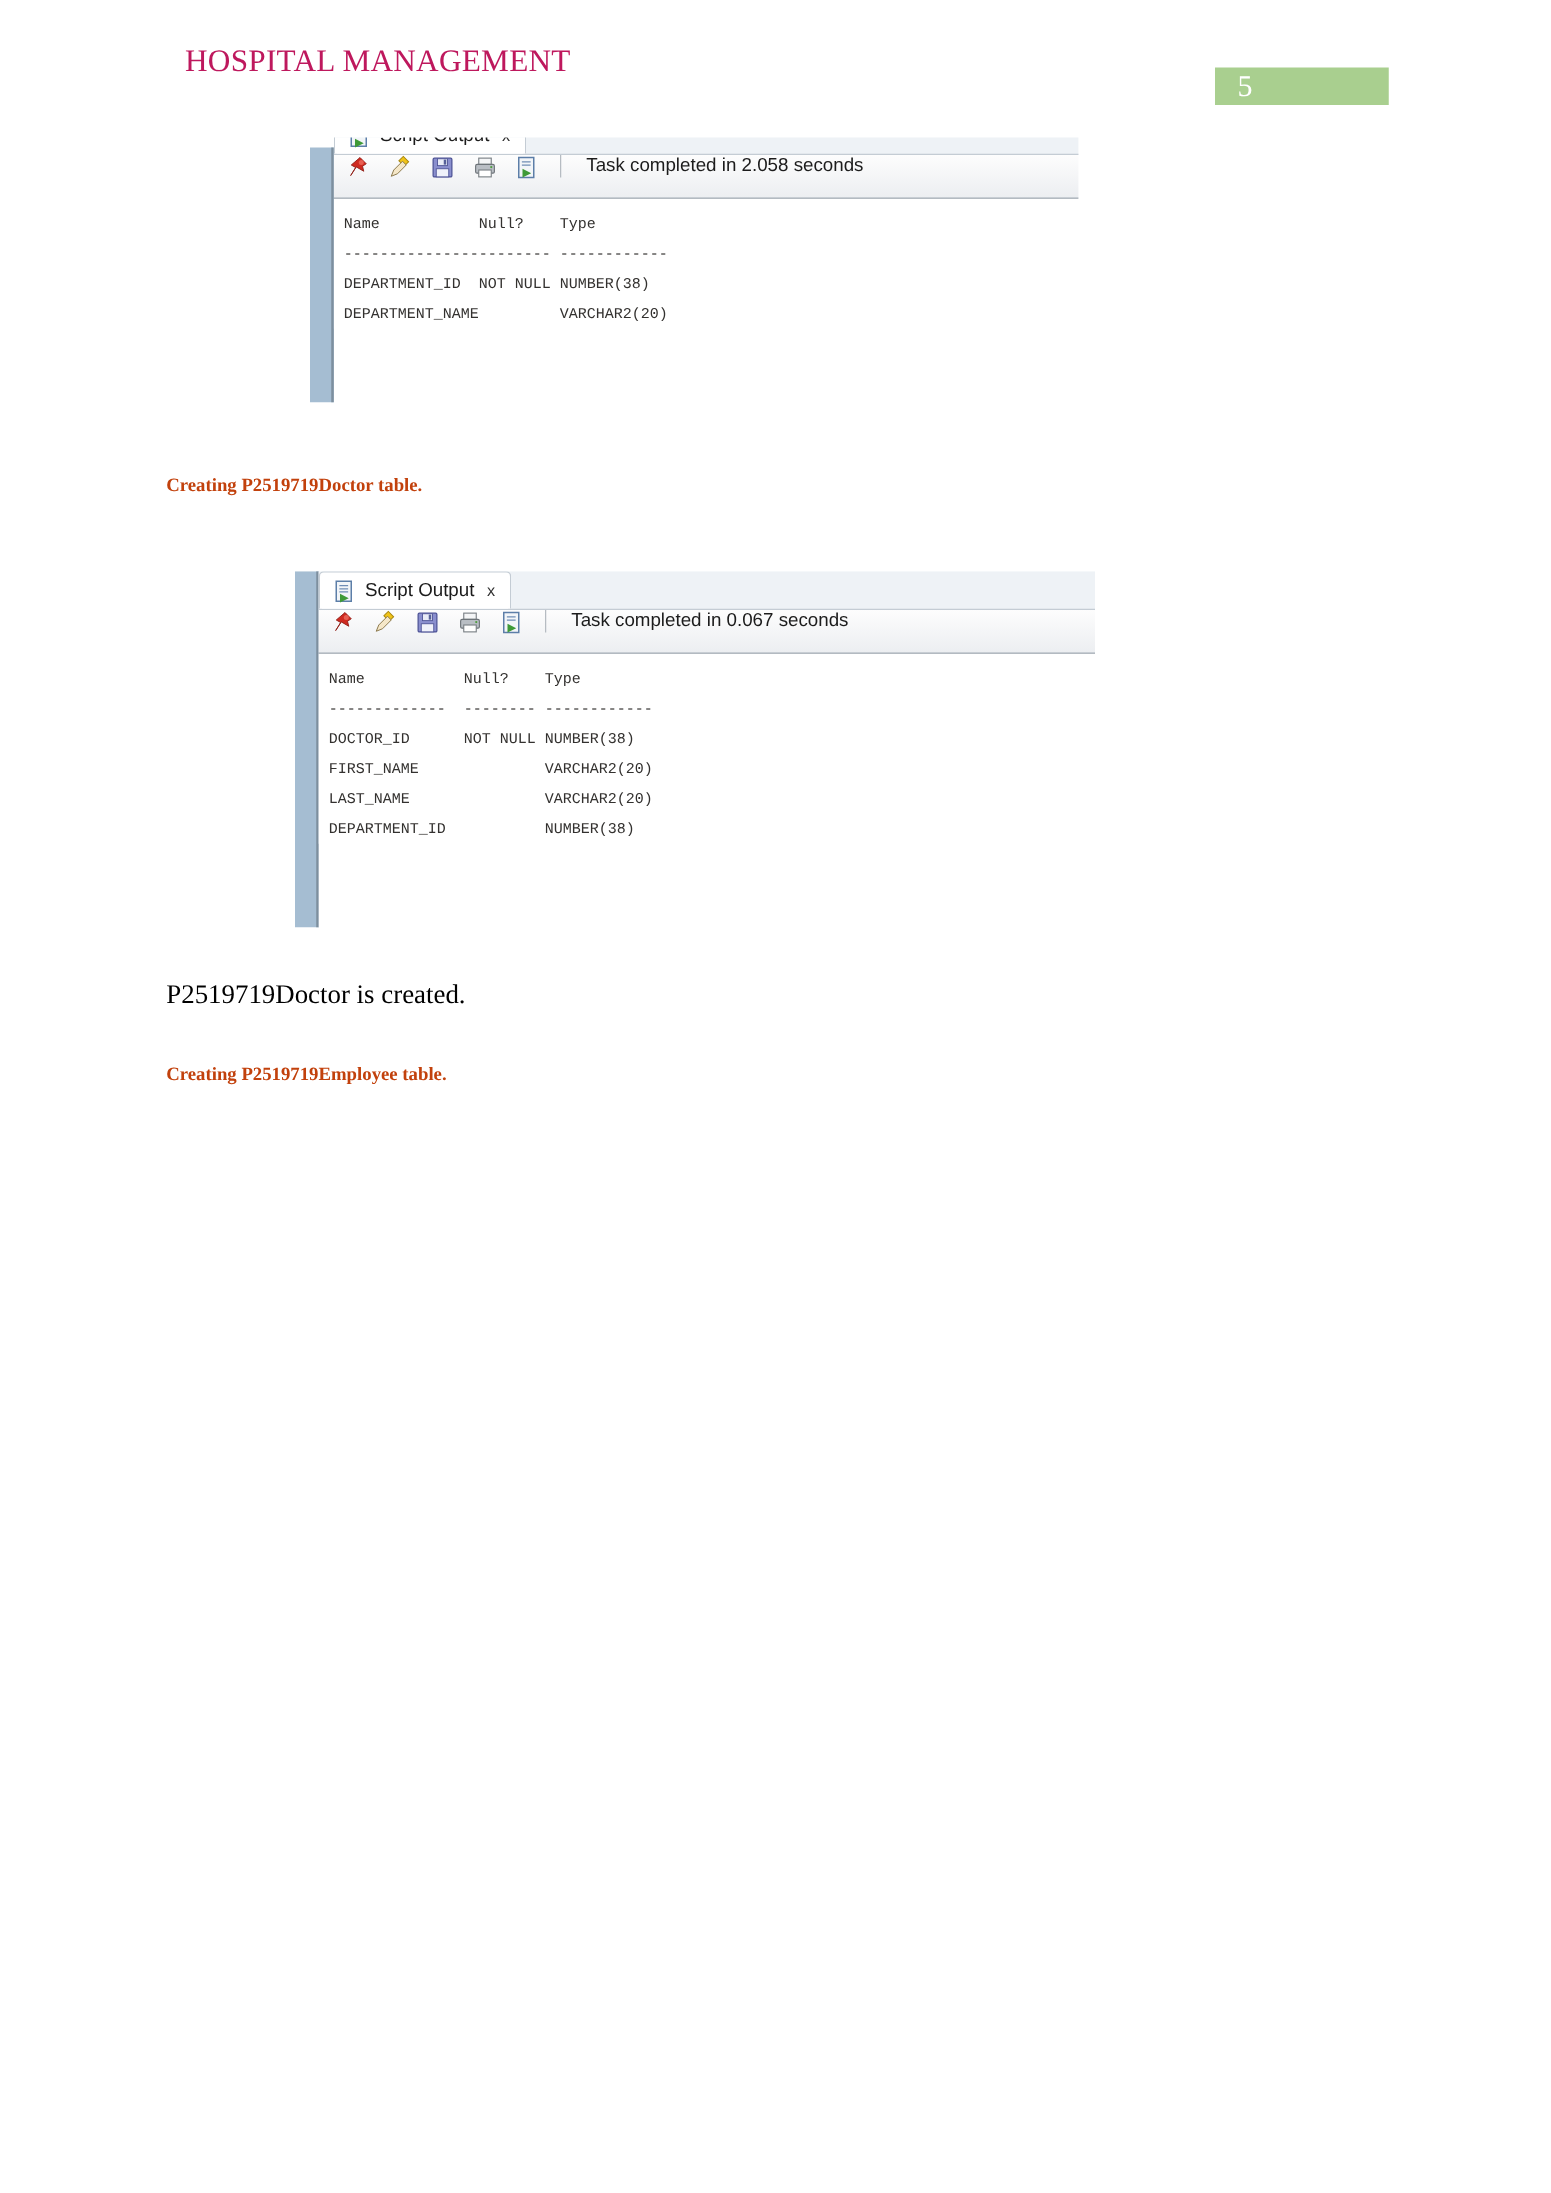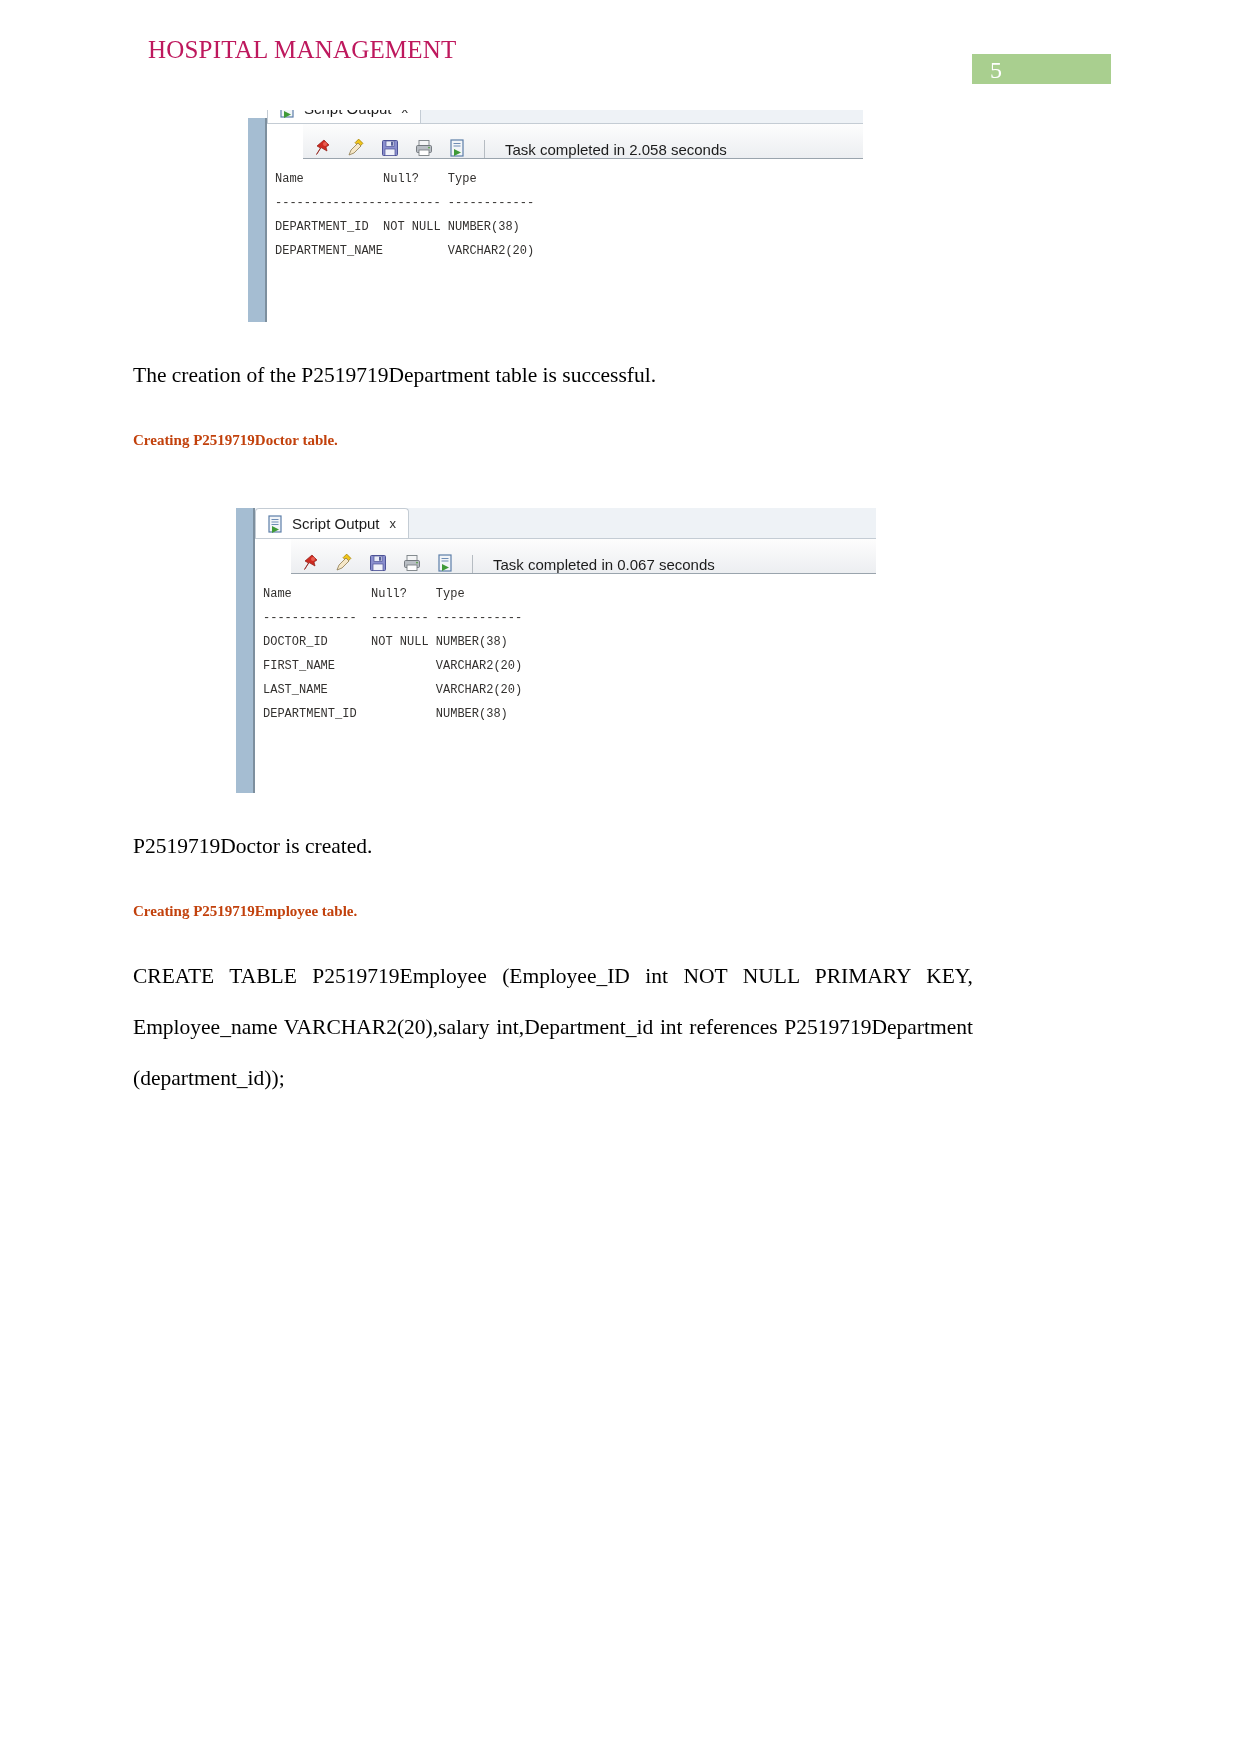--- a/index.html
+++ b/index.html
@@ -135,24 +135,23 @@
     margin-left: 4px;
   }
 
   
   .toolbar {
     position: relative;
     height: 34px;
     background: linear-gradient(#fdfdfd, #eceef1);
     border-bottom: 1px solid #9aa4ad;
     display: flex;
-    align-items: flex-end;
+    align-items: flex-start;
     padding-left: 9px;
     gap: 14px;
-    margin-left: 36px;
   }
   .tb-sep {
     width: 1px;
     height: 18px;
     background: #b6bcc2;
     margin: 0 6px 0 2px;
   }
   .tb-status {
     font-family: "Liberation Sans", "DejaVu Sans", sans-serif;
     font-size: 15px;
@@ -256,21 +255,20 @@
         </svg>
         <span class="tb-sep"></span>
         <span class="tb-status">Task completed in 2.058 seconds</span>
       </div>
       <div class="out-area"><span class="row"><span class="col-name">Name</span><span class="col-null">Null?</span><span>Type</span></span><span class="row"><span class="col-name">---------------</span><span class="col-null">--------</span><span>------------</span></span><span class="row"><span class="col-name">DEPARTMENT_ID</span><span class="col-null">NOT NULL</span><span>NUMBER(38)</span></span><span class="row"><span class="col-name">DEPARTMENT_NAME</span><span class="col-null"></span><span>VARCHAR2(20)</span></span></div>
     </div>
   </div>
 
   <div class="gap-md"></div>
 
-  <p class="body-text">The creation of the P2519719Department table is successful.</p>
 
   <div class="gap-sm"></div>
 
   <p class="heading">Creating P2519719Doctor table.</p>
 
   <div class="gap-sm"></div>
 
 
   <div class="gap-md"></div>
 
@@ -327,15 +325,14 @@
   <div class="gap-md"></div>
 
   <p class="body-text">P2519719Doctor is created.</p>
 
   <div class="gap-sm"></div>
 
   <p class="heading">Creating P2519719Employee table.</p>
 
   <div class="gap-sm"></div>
 
-  <p class="body-text justified">CREATE TABLE P2519719Employee (Employee_ID int NOT NULL PRIMARY KEY, Employee_name VARCHAR2(20),salary int,Department_id int references P2519719Department (department_id));</p>
 
 </div>
 
 </body></html>

